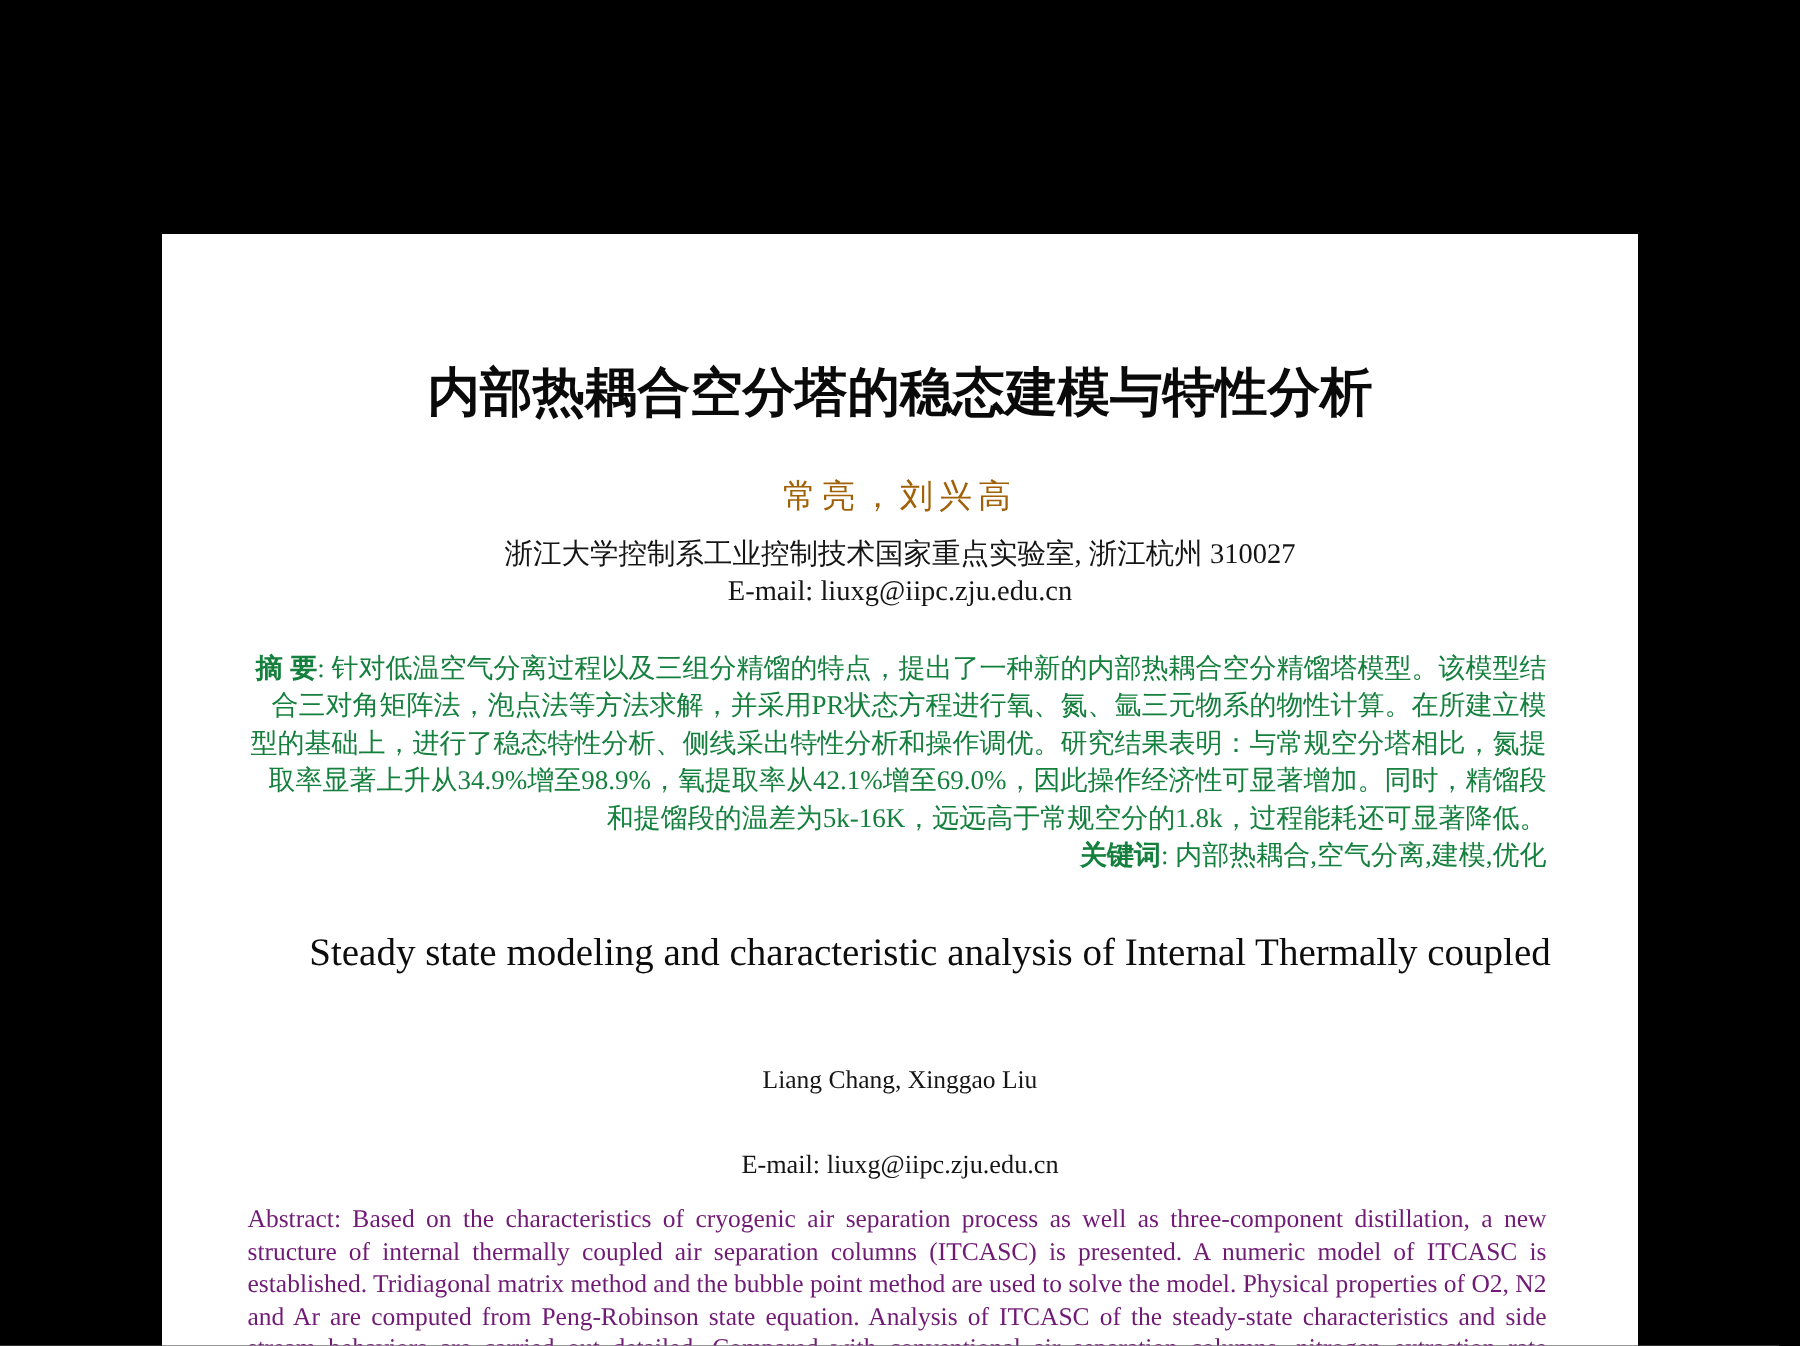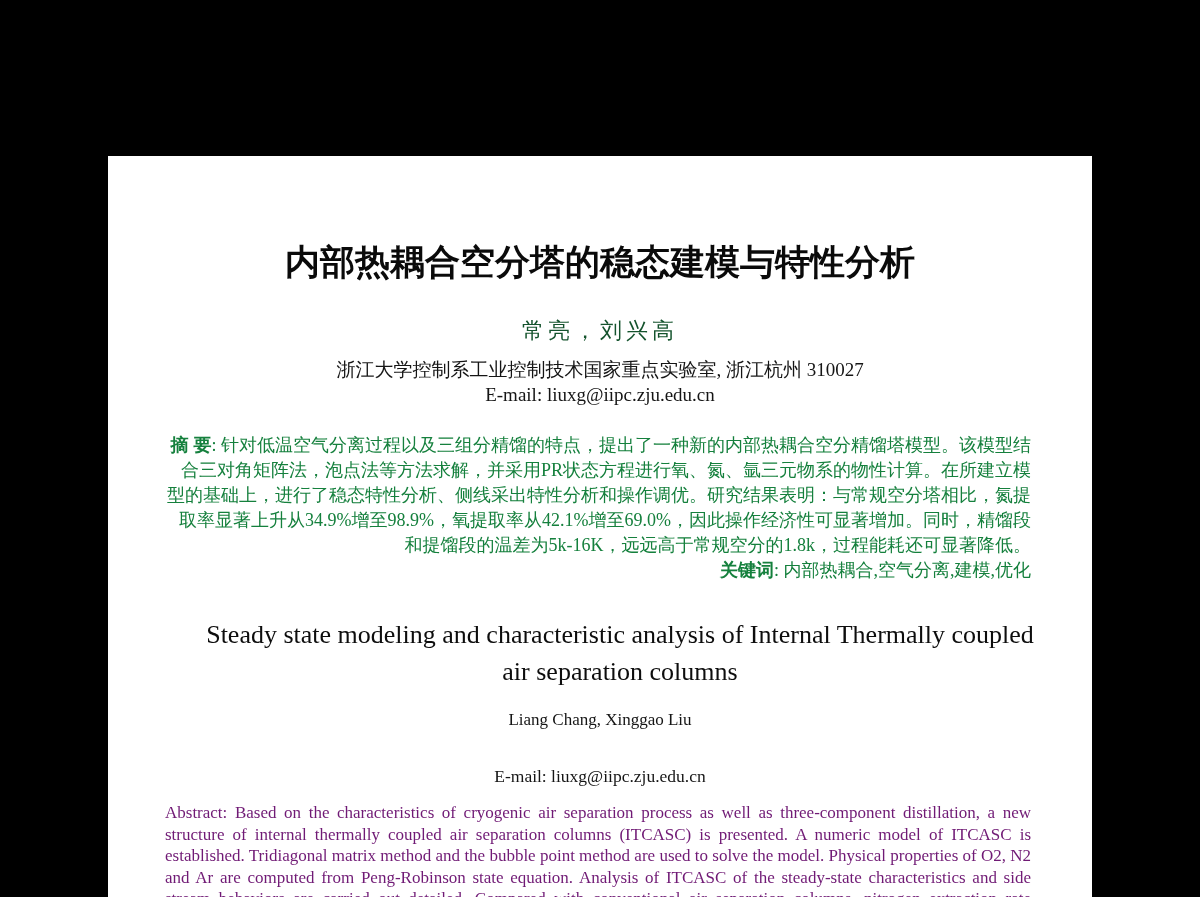--- a/index.html
+++ b/index.html
@@ -40,21 +40,21 @@
     line-height: 44px;
     letter-spacing: 0px;
     color: #0a0a0a;
     white-space: nowrap;
   }
   #cn-authors {
     top: 160px;
     font-size: 22px;
     line-height: 30px;
     letter-spacing: 4px;
-    color: #14532d;
+    color: #a16207;
   }
   #cn-affiliation {
     top: 201px;
     font-size: 19px;
     line-height: 26px;
     color: #151515;
   }
   #cn-email {
     top: 226px;
     font-size: 19px;
@@ -124,21 +124,20 @@
 
     <div id="cn-email" class="blk center">E-mail: liuxg@iipc.zju.edu.cn</div>
 
     <div id="cn-abstract-wrap" class="blk inset">
       <p id="cn-abstract-text"><span class="hei-label">摘 要</span><span>: 针对低温空气分离过程以及三组分精馏的特点，提出了一种新的内部热耦合空分精馏塔模型。该模型结合三对角矩阵法，泡点法等方法求解，并采用PR状态方程进行氧、氮、氩三元物系的物性计算。在所建立模型的基础上，进行了稳态特性分析、侧线采出特性分析和操作调优。研究结果表明：与常规空分塔相比，氮提取率显著上升从34.9%增至98.9%，氧提取率从42.1%增至69.0%，因此操作经济性可显著增加。同时，精馏段和提馏段的温差为5k-16K，远远高于常规空分的1.8k，过程能耗还可显著降低。</span></p>
       <p id="cn-keywords"><span class="hei-label">关键词</span><span>: 内部热耦合,空气分离,建模,优化</span></p>
     </div>
 
     <div id="en-title" class="blk center">
       <div class="tline">Steady state modeling and characteristic analysis of Internal Thermally coupled</div>
-      <div class="tline">air separation columns</div>
     </div>
 
     <div id="en-authors" class="blk center">Liang Chang, Xinggao Liu</div>
 
 
     <div id="en-email" class="blk center">E-mail: liuxg@iipc.zju.edu.cn</div>
 
     <div id="en-abstract" class="blk inset">Abstract: Based on the characteristics of cryogenic air separation process as well as three-component distillation, a new structure of internal thermally coupled air separation columns (ITCASC) is presented. A numeric model of ITCASC is established. Tridiagonal matrix method and the bubble point method are used to solve the model. Physical properties of O2, N2 and Ar are computed from Peng-Robinson state equation. Analysis of ITCASC of the steady-state characteristics and side stream behaviors are carried out detailed. Compared with conventional air separation columns, nitrogen extraction rate increased from 34.9% to 98.9%, oxygen extraction ratio rise from 42.1% to 69.0%, operating economy</div>
 
   </div>

